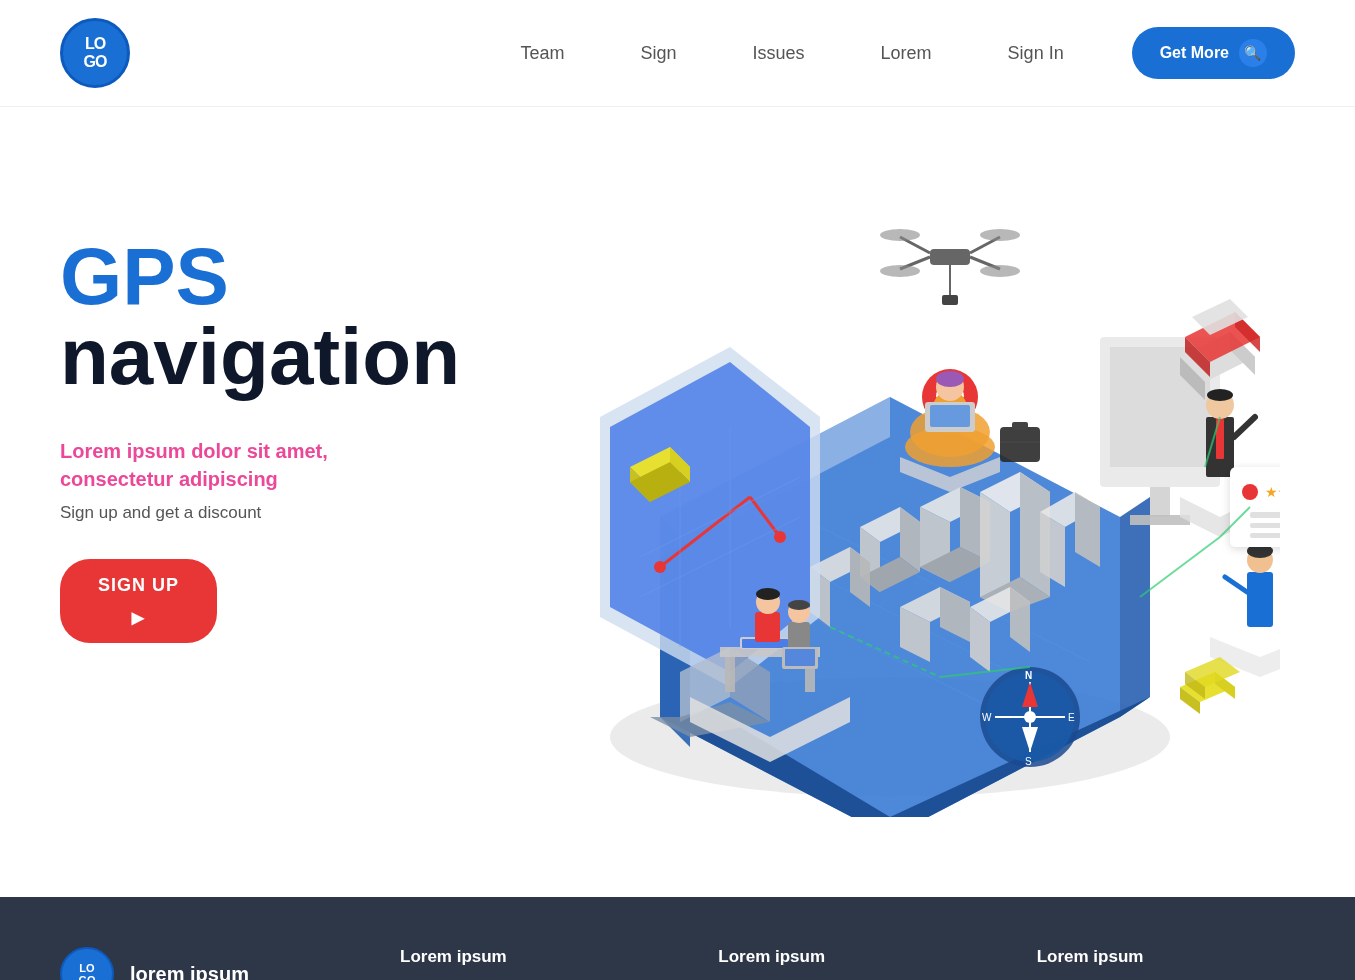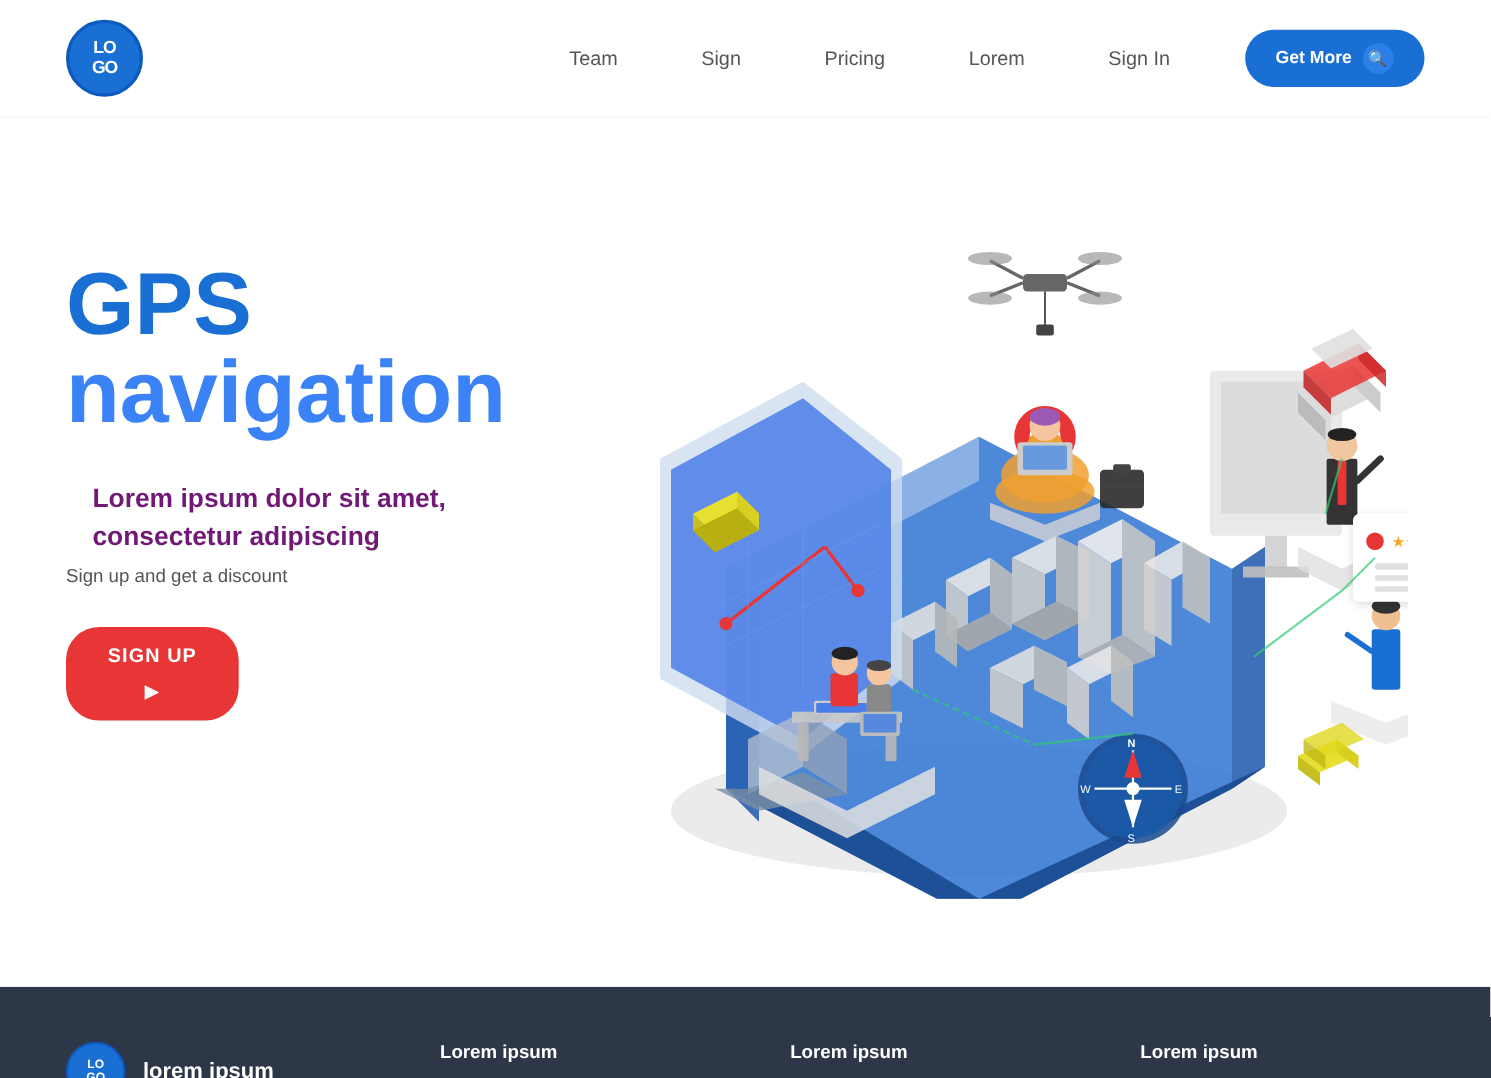--- a/index.html
+++ b/index.html
@@ -67,31 +67,30 @@
     }
     .hero-title-line1 {
       font-size: 80px;
       font-weight: 900;
       color: #1a6fd4;
       line-height: 1.0;
     }
     .hero-title-line2 {
       font-size: 80px;
       font-weight: 900;
-      color: #3b82f6;
+      color: #0f172a;
       line-height: 1.0;
       margin-bottom: 40px;
     }
     .hero-subtitle {
-      font-size: 24px;
+      font-size: 20px;
       font-weight: 700;
-      color: #701a75;
+      color: #ec4899;
       margin-bottom: 10px;
       line-height: 1.4;
-      margin-left: 24px;
     }
     .hero-small {
       font-size: 17px;
       color: #555;
       margin-bottom: 36px;
     }
     .signup-btn {
       background: #e83535;
       color: #fff;
       border: none;
@@ -154,21 +153,21 @@
 <header>
   <div class="logo-circle">
     <div style="display:flex;flex-direction:column;align-items:center;line-height:1.1;">
       <span style="font-size:16px;font-weight:900;">LO</span>
       <span style="font-size:16px;font-weight:900;">GO</span>
     </div>
   </div>
   <nav>
     <a class="nav-link">Team</a>
     <a class="nav-link">Sign</a>
-    <a class="nav-link">Pricing</a>
+    <a class="nav-link">Issues</a>
     <a class="nav-link">Lorem</a>
     <a class="nav-link">Sign In</a>
     <button class="get-more-btn">
       <span>Get More</span>
       <span style="background:#2a80e8;border-radius:50%;width:28px;height:28px;display:flex;align-items:center;justify-content:center;font-size:14px;">🔍</span>
     </button>
   </nav>
 </header>
 
 <section class="hero">

